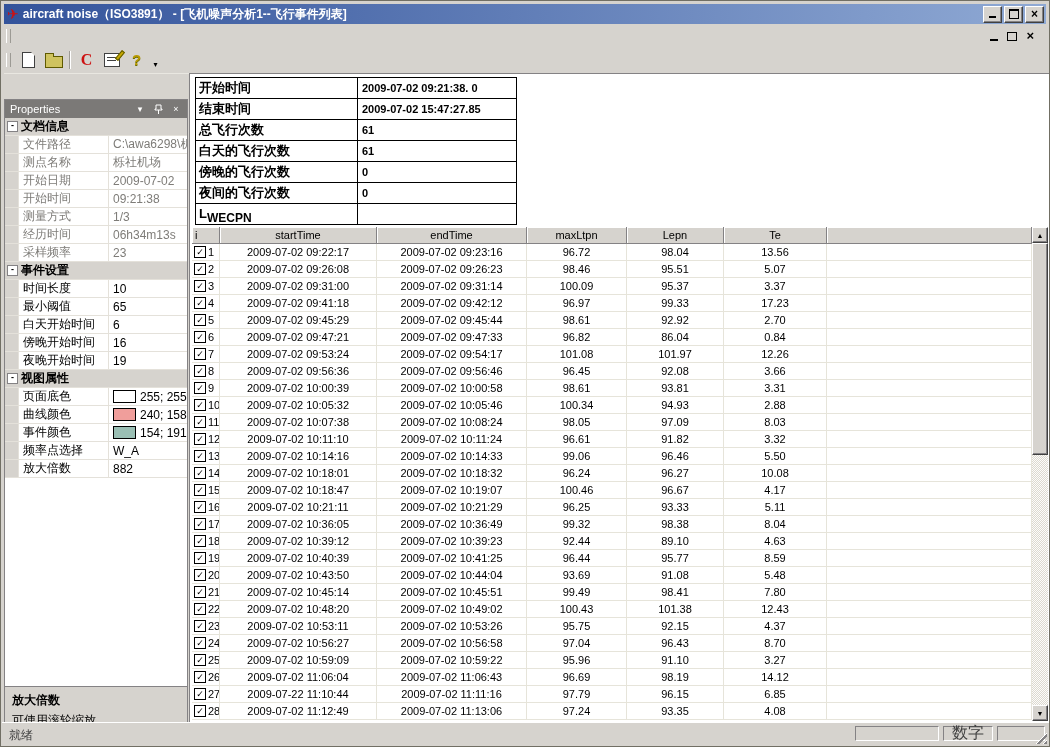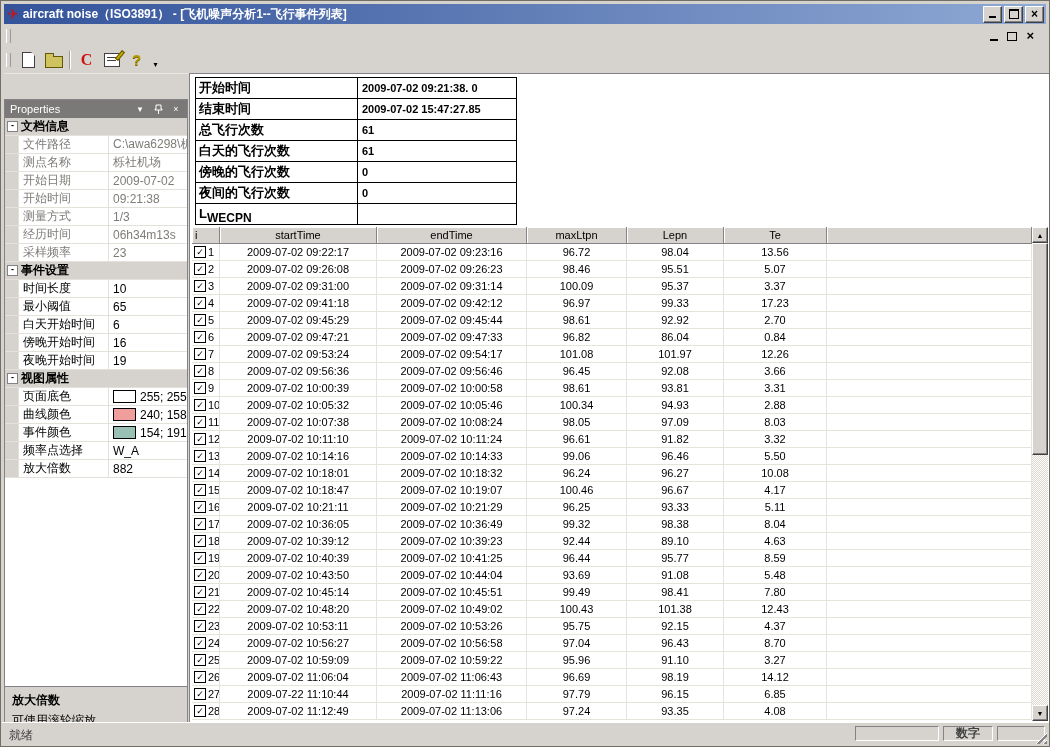--- a/index.html
+++ b/index.html
@@ -91,21 +91,21 @@
   .sb-btn{position:absolute;left:0;width:16px;height:16px;background:#d6d3ce;border:1px solid;border-color:#ffffff #404040 #404040 #ffffff;
     box-shadow:inset -1px -1px 0 #848284;display:flex;align-items:center;justify-content:center;font-size:7px;color:#000;box-sizing:border-box;}
   .sb-up{top:0;} .sb-down{bottom:0;}
   .sb-thumb{position:absolute;left:0;top:16px;width:16px;height:212px;background:#d6d3ce;border:1px solid;border-color:#ffffff #404040 #404040 #ffffff;
     box-shadow:inset -1px -1px 0 #848284;box-sizing:border-box;}
 
   
   .statusbar{position:absolute;left:1px;right:1px;bottom:1px;height:22px;background:#d6d3ce;border-top:1px solid #fff;font-size:12px;color:#404040;}
   .sb-ready{position:absolute;left:7px;top:4px;}
   .pane{position:absolute;top:3px;height:15px;border:1px solid;border-color:#848284 #ffffff #ffffff #848284;box-sizing:border-box;
-    display:flex;align-items:center;justify-content:center;font-size:12px;font-weight:bold;}
+    display:flex;align-items:center;justify-content:center;font-size:16px;}
   .pane1{left:853px;width:84px;} .pane2{left:941px;width:50px;} .pane3{left:995px;width:48px;}
   .resize-grip{position:absolute;right:1px;bottom:1px;width:13px;height:13px;
     background:repeating-linear-gradient(135deg,#fff 0 1px,#848284 1px 3px,transparent 3px 5px);
     clip-path:polygon(100% 0,100% 100%,0 100%);}
 </style>
 </head>
 <body>
 
 <div class="window">
 

